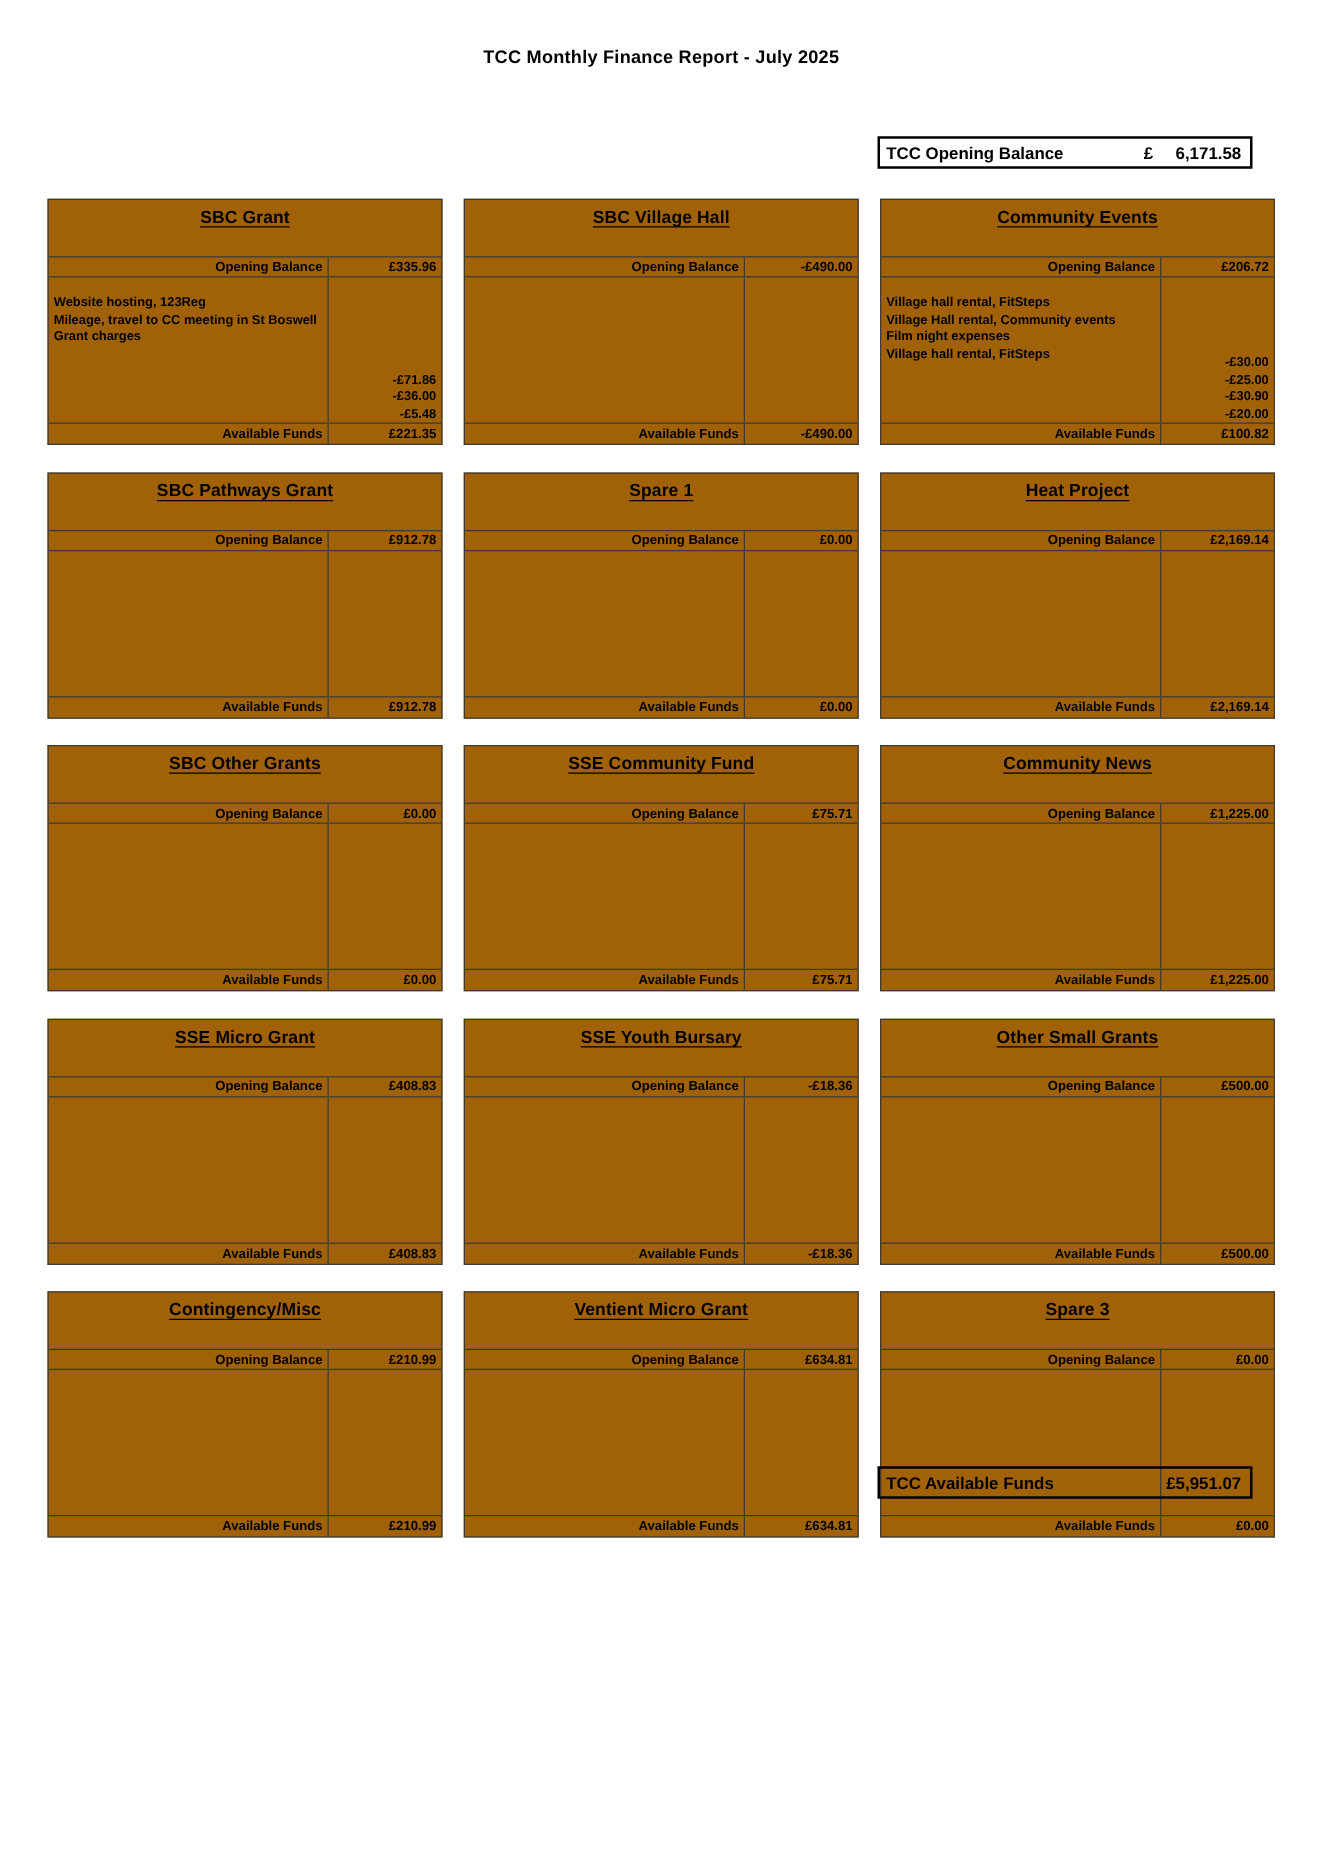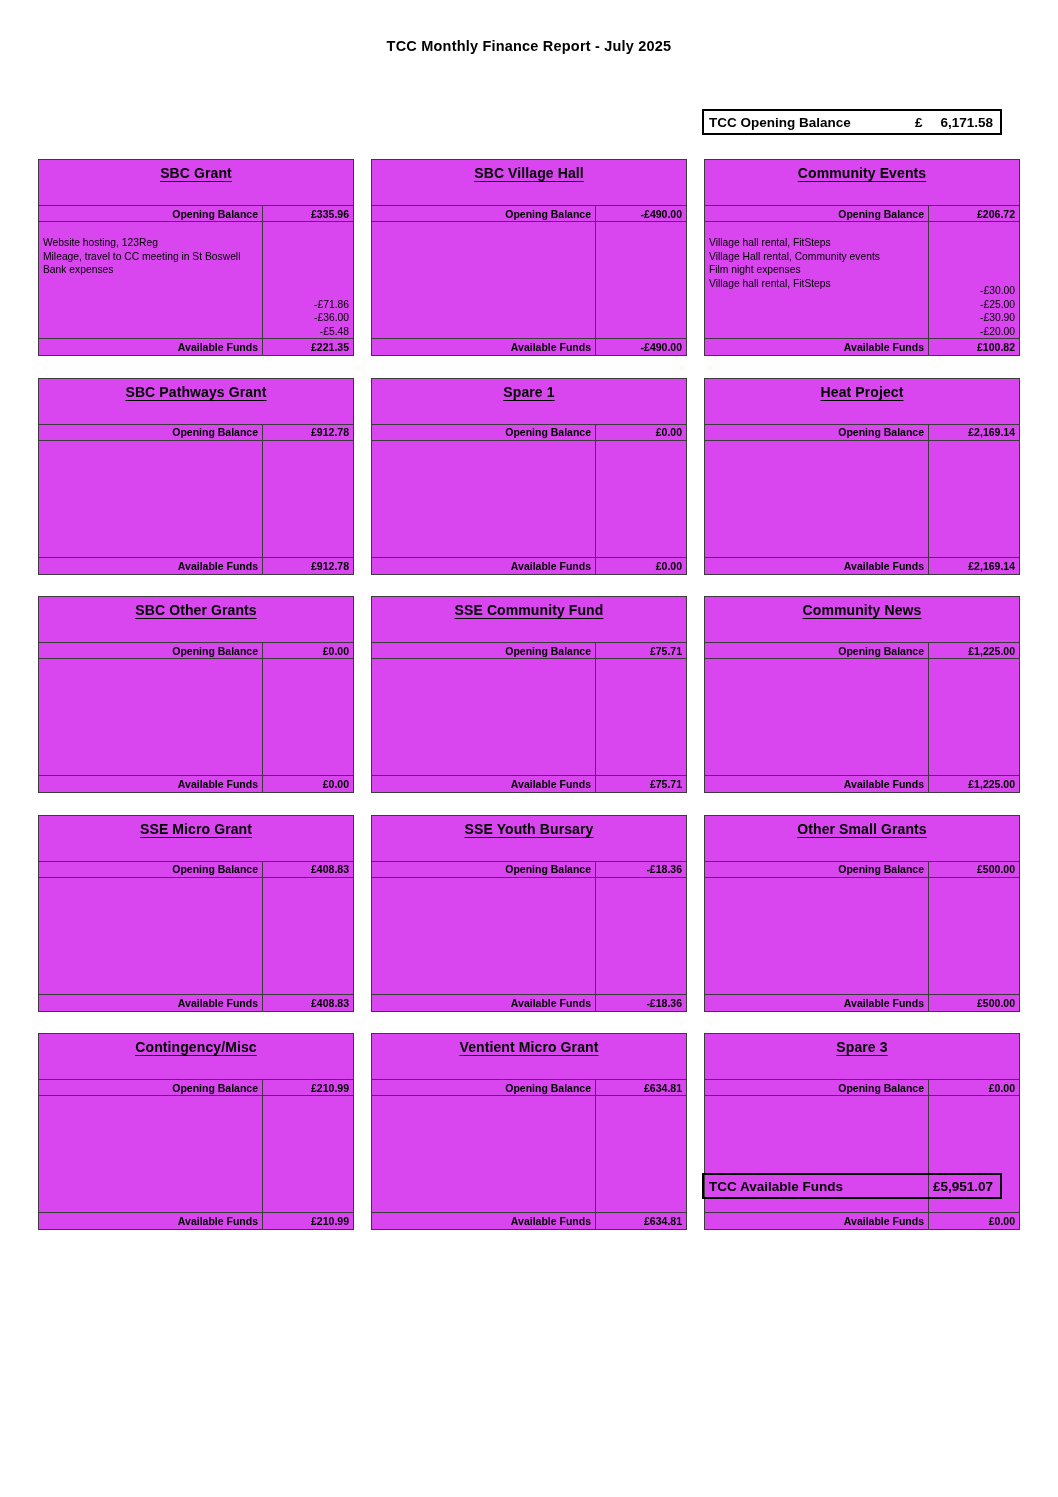--- a/index.html
+++ b/index.html
@@ -69,21 +69,21 @@
   .grid-row {
     display: flex;
     justify-content: flex-start;
     margin-bottom: 21.5px;
   }
   .fund-box {
     width: 316px;
     margin-right: 17px;
     border: 1.6px solid #3b3b3b;
     box-sizing: border-box;
-    background: #d946ef;
+    background: #a16207;
   }
   .fund-box:last-child { margin-right: 0; }
 
   .fb-title {
     height: 45px;
     display: flex;
     align-items: flex-start;
     justify-content: center;
     padding-top: 5px;
     box-sizing: border-box;
@@ -143,20 +143,21 @@
     font-weight: bold;
     white-space: nowrap;
   }
 
   
   .fb-body .cell-desc,
   .fb-body .cell-amt {
     align-items: flex-start;
     padding-top: 14px;
     flex-direction: column;
+    font-weight: bold;
   }
   .fb-body .cell-amt { align-items: flex-end; }
 
   .line-desc, .line-amt {
     font-size: 10.3px;
     line-height: 13.5px;
     white-space: nowrap;
     overflow: hidden;
   }
   .line-desc { display: block; width: 100%; }
@@ -184,21 +185,21 @@
             <span>Opening Balance</span>
           </div>
           <div class="cell-amt">
             <span>£335.96</span>
           </div>
         </div>
         <div class="fb-row fb-body">
           <div class="cell-desc">
             <span class="line-desc">Website hosting, 123Reg</span>
             <span class="line-desc">Mileage, travel to CC meeting in St Boswell</span>
-            <span class="line-desc">Bank expenses</span>
+            <span class="line-desc">Grant charges</span>
           </div>
           <div class="cell-amt">
             <span class="line-amt">-£71.86</span>
             <span class="line-amt">-£36.00</span>
             <span class="line-amt">-£5.48</span>
           </div>
         </div>
         <div class="fb-row fb-available">
           <div class="cell-desc">
             <span>Available Funds</span>

